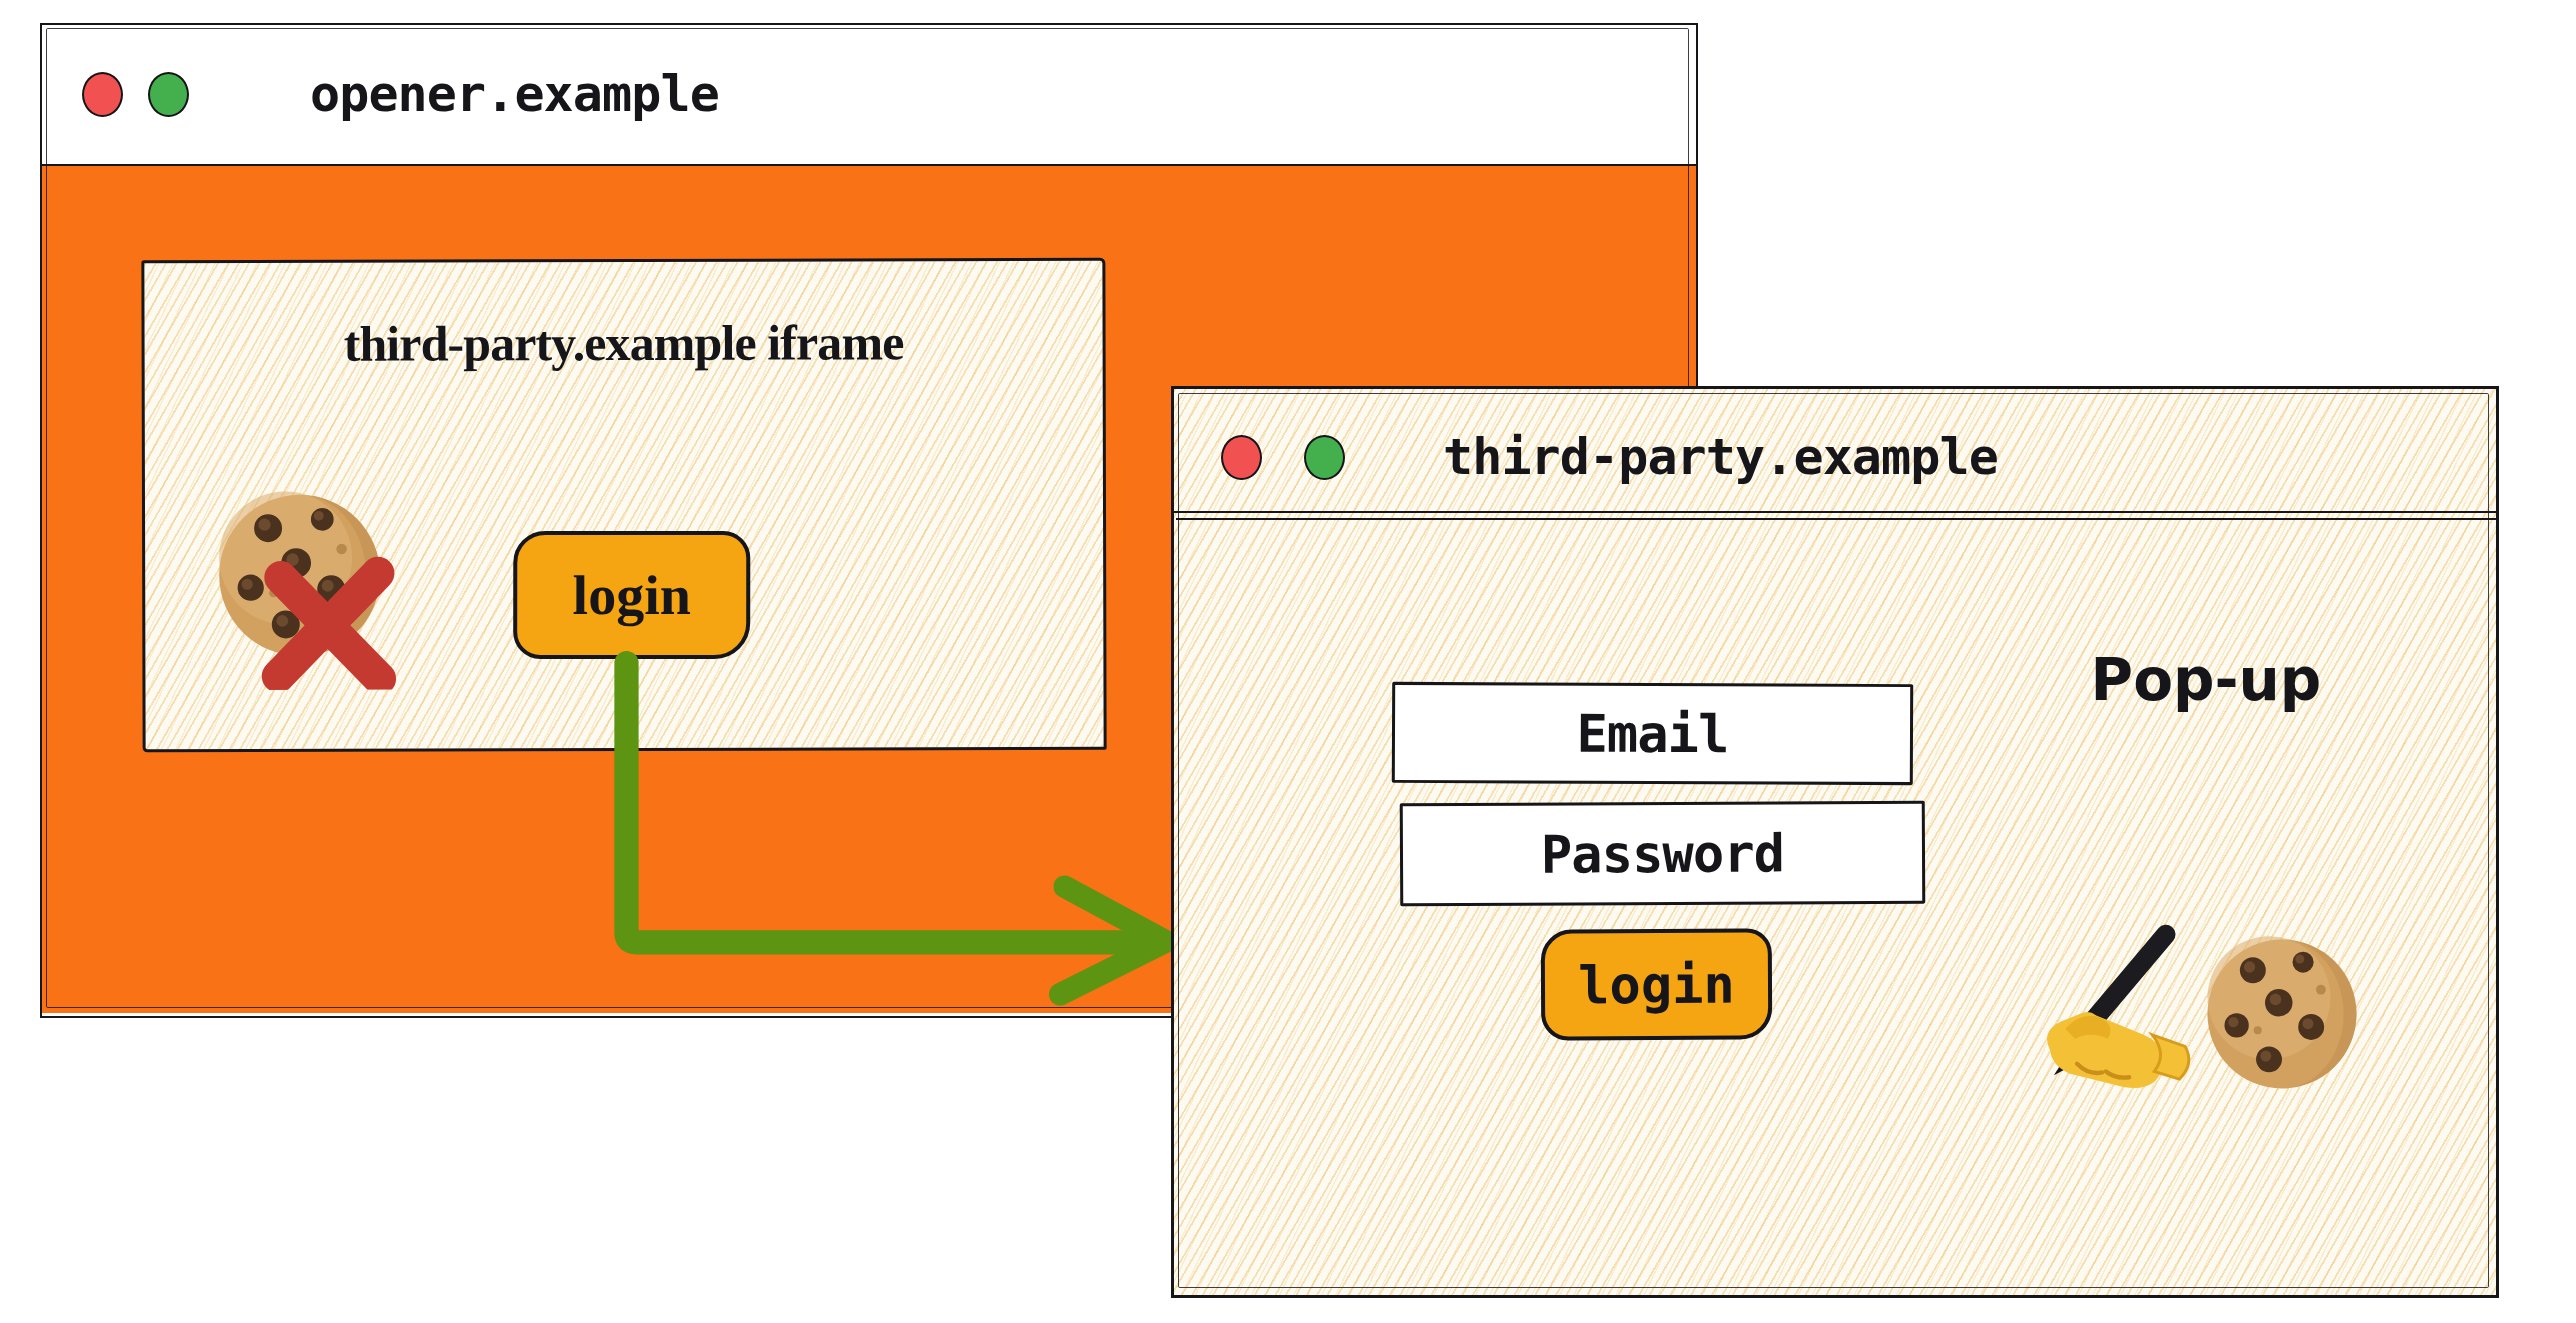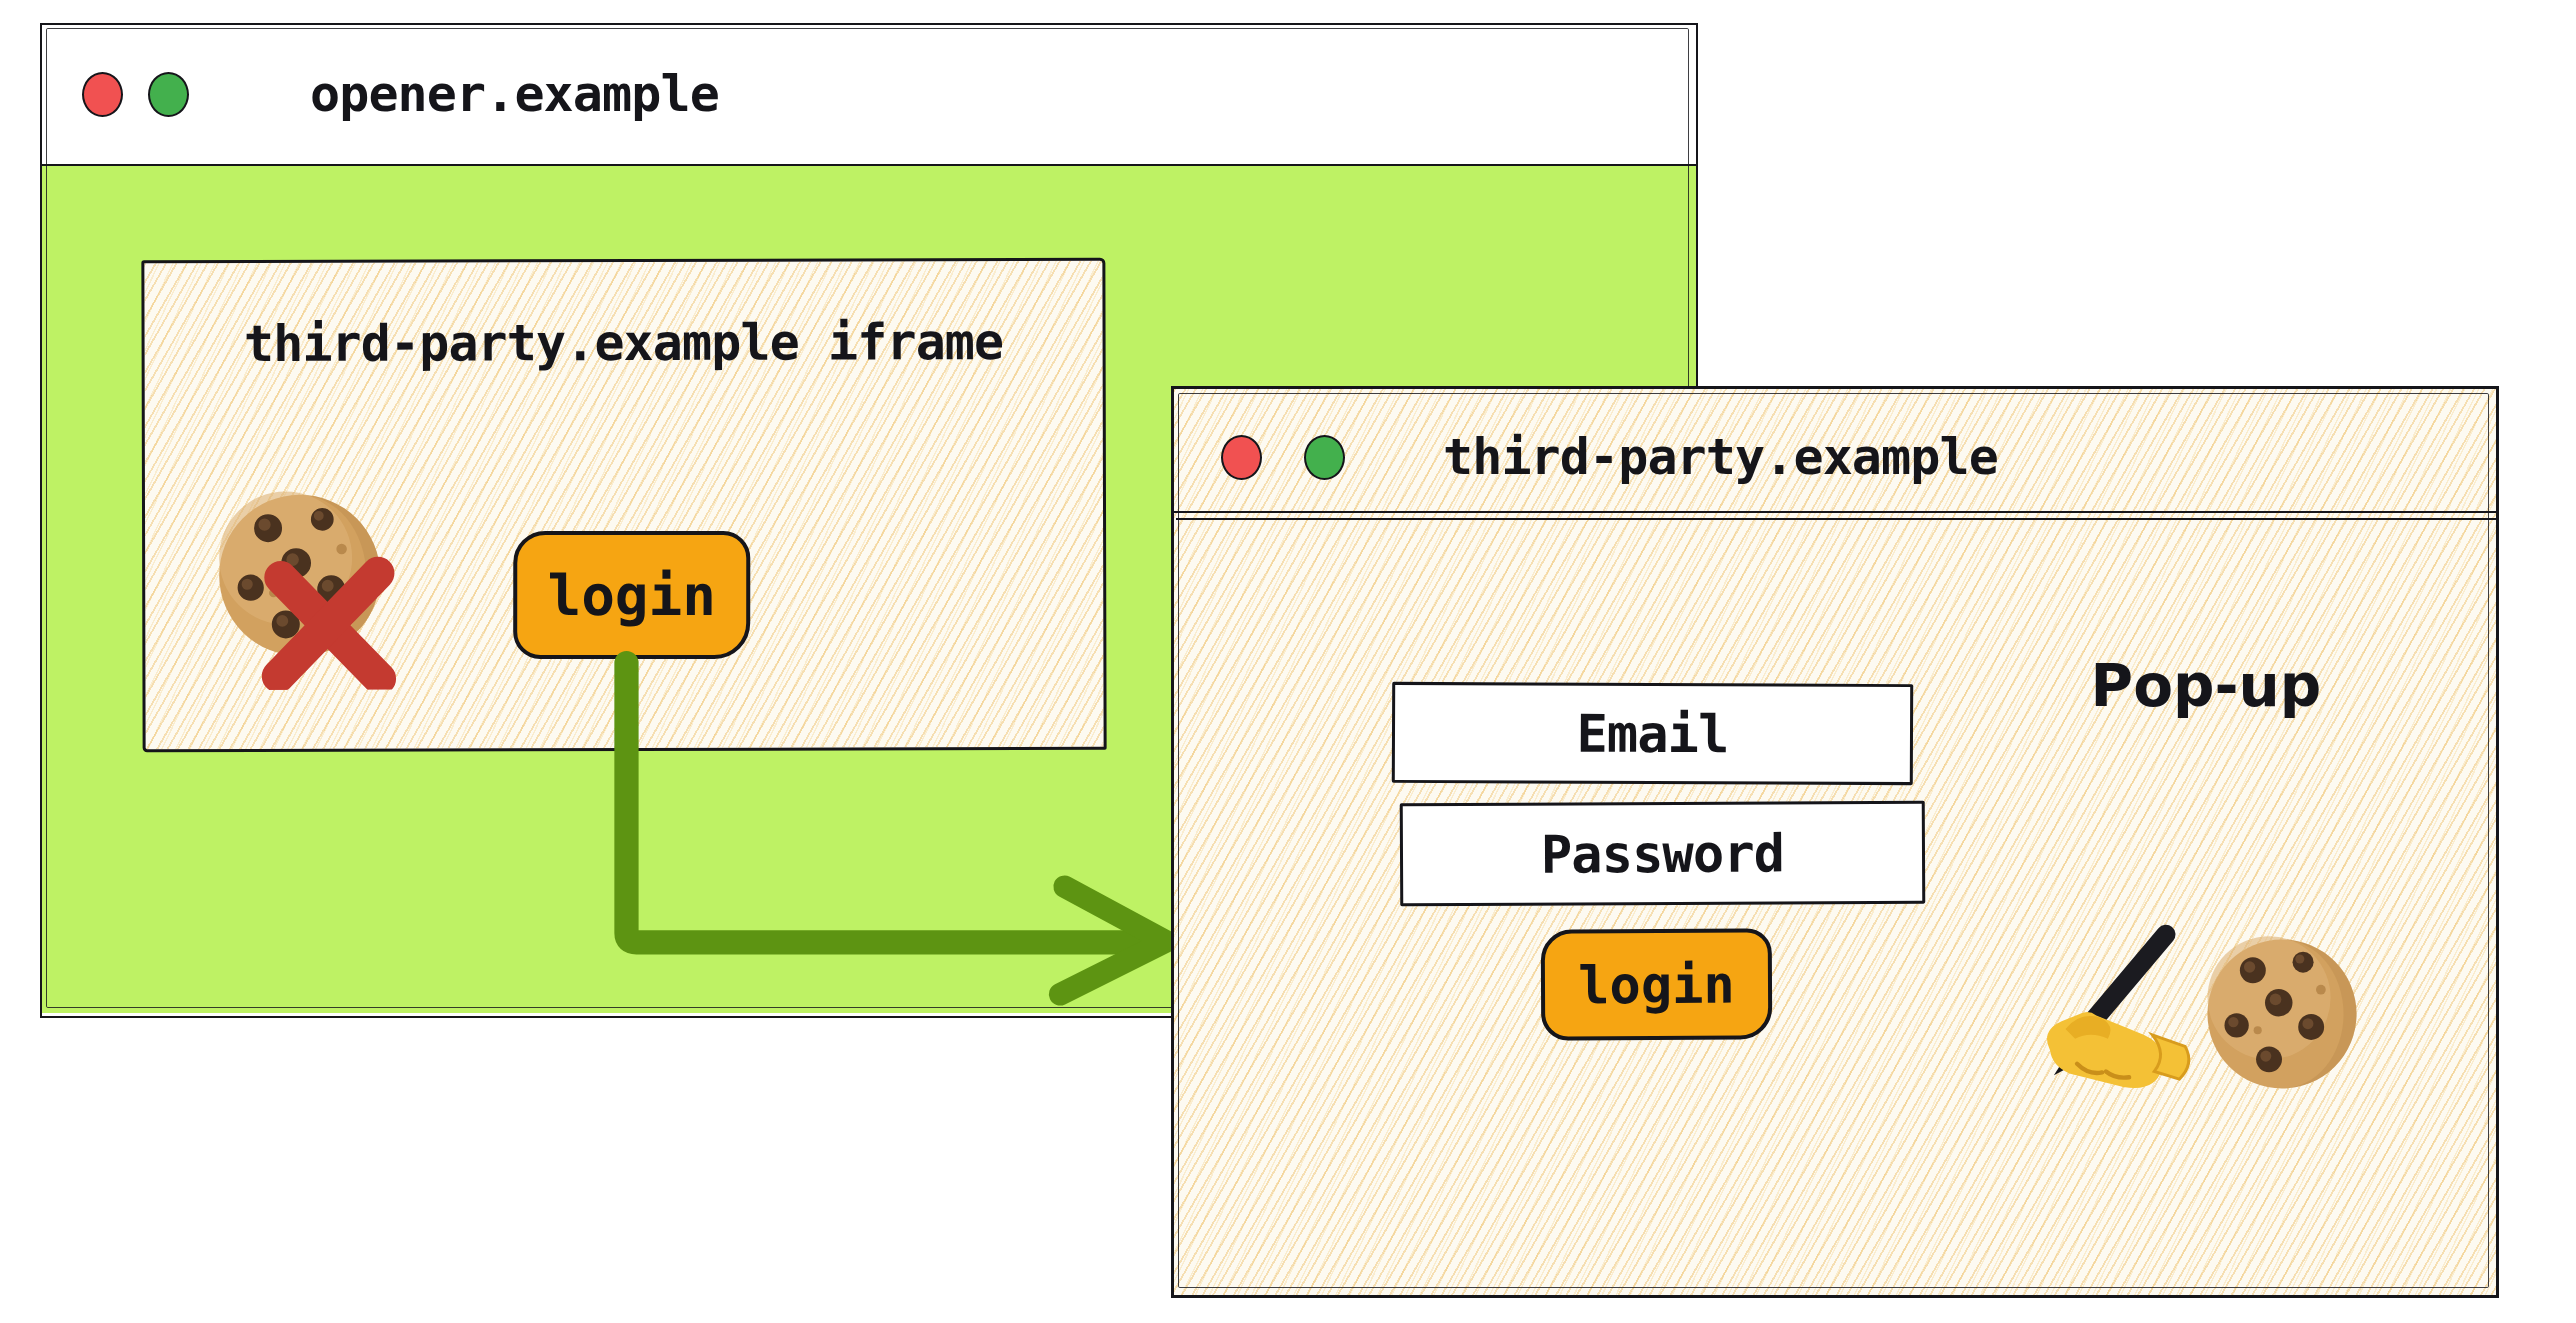--- a/index.html
+++ b/index.html
@@ -29,21 +29,21 @@
   .hatch{
     background:
       repeating-linear-gradient(120deg, rgba(235,182,84,0.40) 0px, rgba(235,182,84,0.40) 1.8px, transparent 1.8px, transparent 9px),
       repeating-linear-gradient(116deg, rgba(244,210,138,0.33) 0px, rgba(244,210,138,0.33) 1.4px, transparent 1.4px, transparent 12.6px),
       #fdfaf1;
   }
   
   .opener{left:40px;top:22.5px;width:1658px;height:995px;}
   .opener .titlebar{height:141px;background:#ffffff;padding-left:40px;gap:25px;}
   .opener .win-title{margin-left:96px;}
-  .opener-body{position:relative;width:100%;height:calc(100% - 144px);background:#bef264;}
+  .opener-body{position:relative;width:100%;height:calc(100% - 144px);background:#f97316;font-family:Liberation Serif, serif;}
   .iframe-box{
     position:absolute;left:100px;top:93px;width:964px;height:492px;box-sizing:border-box;
     border:3.6px solid #15151a;transform:rotate(-0.15deg);border-radius:2.7px 5.4px 1.8px 4.5px;
   }
   .iframe-title{margin-top:52px;text-align:center;font-weight:bold;font-size:50px;letter-spacing:-0.9px;}
   
   .btn{
     position:absolute;display:flex;align-items:center;justify-content:center;box-sizing:border-box;
     background:#f6a512;border:4px solid #15151a;font-weight:bold;color:#15151a;cursor:pointer;
   }
@@ -59,21 +59,21 @@
   .flow-arrow{position:absolute;left:575px;top:629px;width:629px;height:386px;pointer-events:none;}
   
   .popup{left:1171px;top:386px;width:1328px;height:912px;border-width:3.6px;}
   .popup .titlebar{height:124px;border-bottom-width:2.7px;padding-left:47px;padding-top:14.4px;gap:42px;background:transparent;}
   .popup .win-title{margin-left:56px;}
   .popup-body{position:relative;width:100%;height:calc(100% - 127px);}
   .email-field{left:218px;top:170px;width:521px;height:101px;transform:rotate(0.25deg);border-radius:1.8px;}
   .password-field{left:226px;top:289px;width:525px;height:103px;transform:rotate(-0.3deg);border-radius:1.8px;}
   .popup-login{left:367px;top:416px;width:231px;height:111px;border-radius:31px 25px 32px 27px;font-size:52px;transform:rotate(-0.3deg);}
   .popup-label{
-    position:absolute;left:1032px;top:173px;transform:translate(-50%,-50%);
+    position:absolute;left:1032px;top:167px;transform:translate(-50%,-50%);
     font-family:"DejaVu Sans","Liberation Sans",sans-serif;font-weight:bold;font-size:58px;letter-spacing:0px;
   }
   .hand-icon{position:absolute;left:849px;top:406px;width:193px;height:193px;}
   .cookie2{position:absolute;left:1027px;top:420px;width:162px;height:162px;}
 </style>
 </head>
 <body>
 
 <div class="canvas">
 

